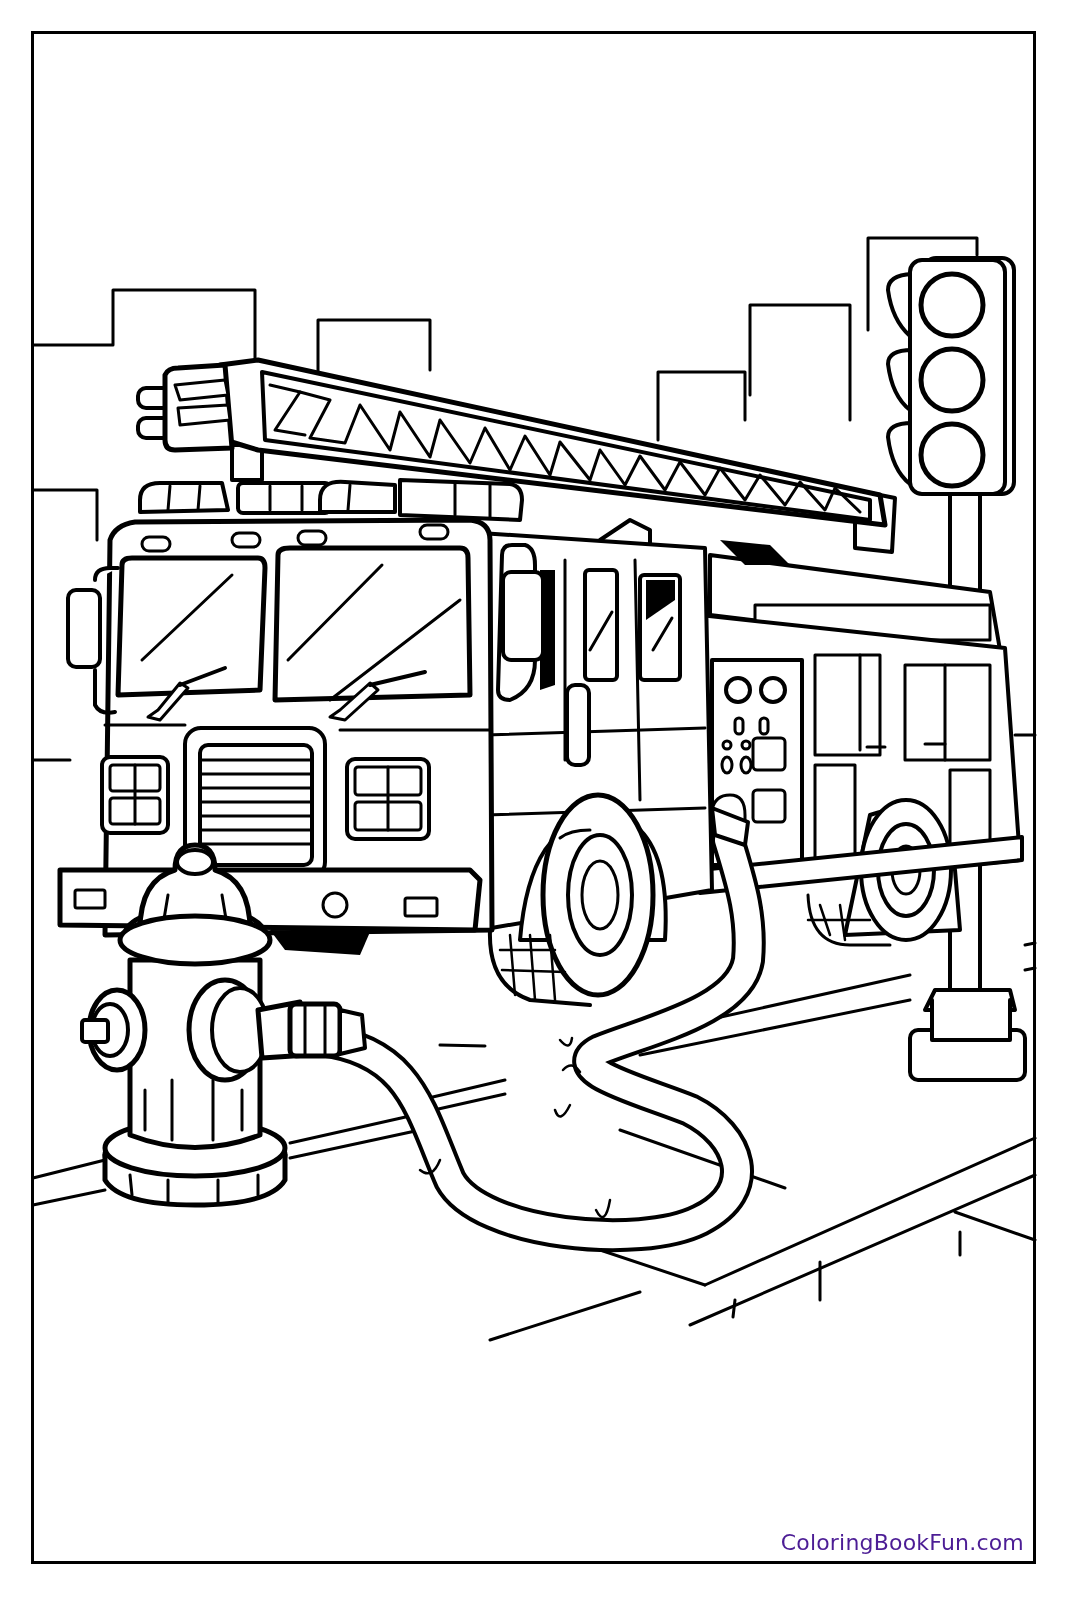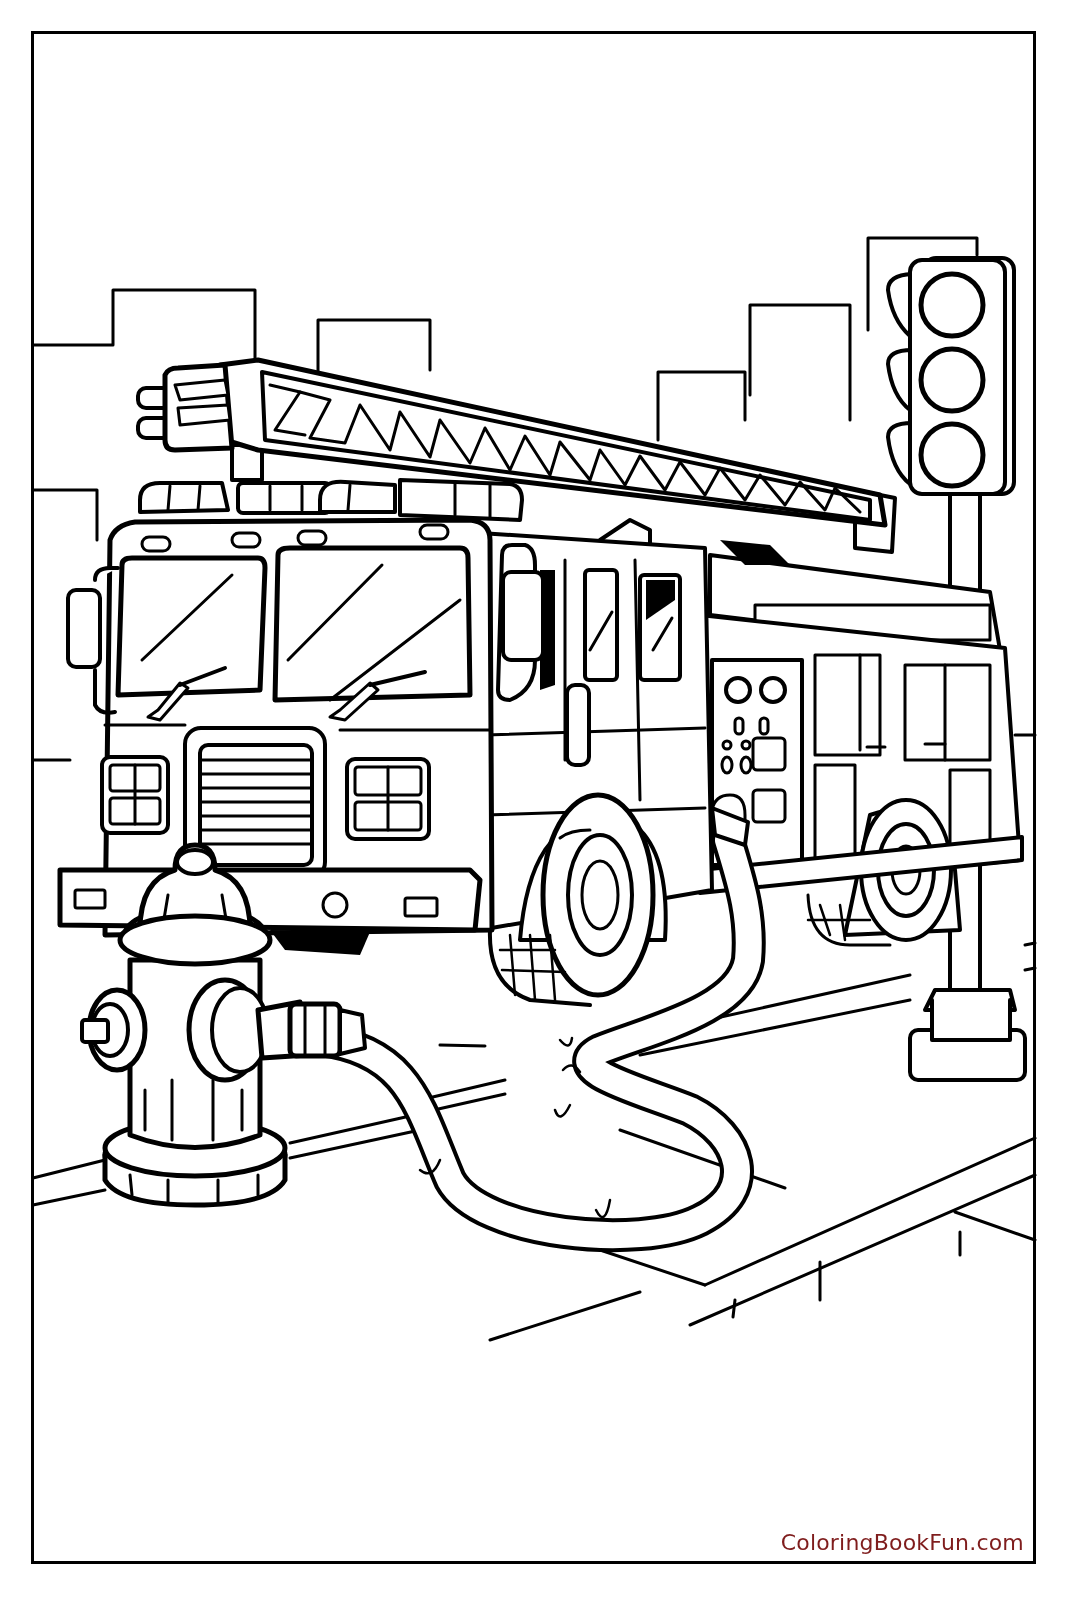--- a/index.html
+++ b/index.html
@@ -1,20 +1,20 @@
 <!DOCTYPE html>
 <html><head>
   <meta charset="utf-8">
   <style>
     html, body { margin: 0; padding: 0; background: #ffffff; }
     body { width: 1090px; height: 1602px; position: relative; overflow: hidden; font-family: "DejaVu Sans", sans-serif; }
     .page { position: absolute; left: 0; top: 0; width: 1090px; height: 1602px; background: #ffffff; }
     .frame { position: absolute; left: 31px; top: 31px; width: 1005px; height: 1533px; border: 3px solid #000; box-sizing: border-box; }
     svg.art { position: absolute; left: 0; top: 0; width: 1090px; height: 1602px; }
-    .watermark { position: absolute; right: 66px; top: 1530px; font-family: "DejaVu Sans", sans-serif; font-size: 22px; color: #7f1d1d; letter-spacing: 0.2px; }
+    .watermark { position: absolute; right: 66px; top: 1530px; font-family: "DejaVu Sans", sans-serif; font-size: 22px; color: #4c1d95; letter-spacing: 0.2px; }
     .ln { fill: none; stroke: #000; stroke-linecap: round; stroke-linejoin: round; }
     .w5 { stroke-width: 5; } .w4 { stroke-width: 4; } .w3 { stroke-width: 3; } .w2 { stroke-width: 2.5; }
     .wf { fill: #fff; stroke: #000; stroke-linejoin: round; stroke-linecap: round; }
     .blk { fill: #000; stroke: none; }
   </style>
 </head>
 <body>
 
 <div class="page">
   <div class="frame"></div>

